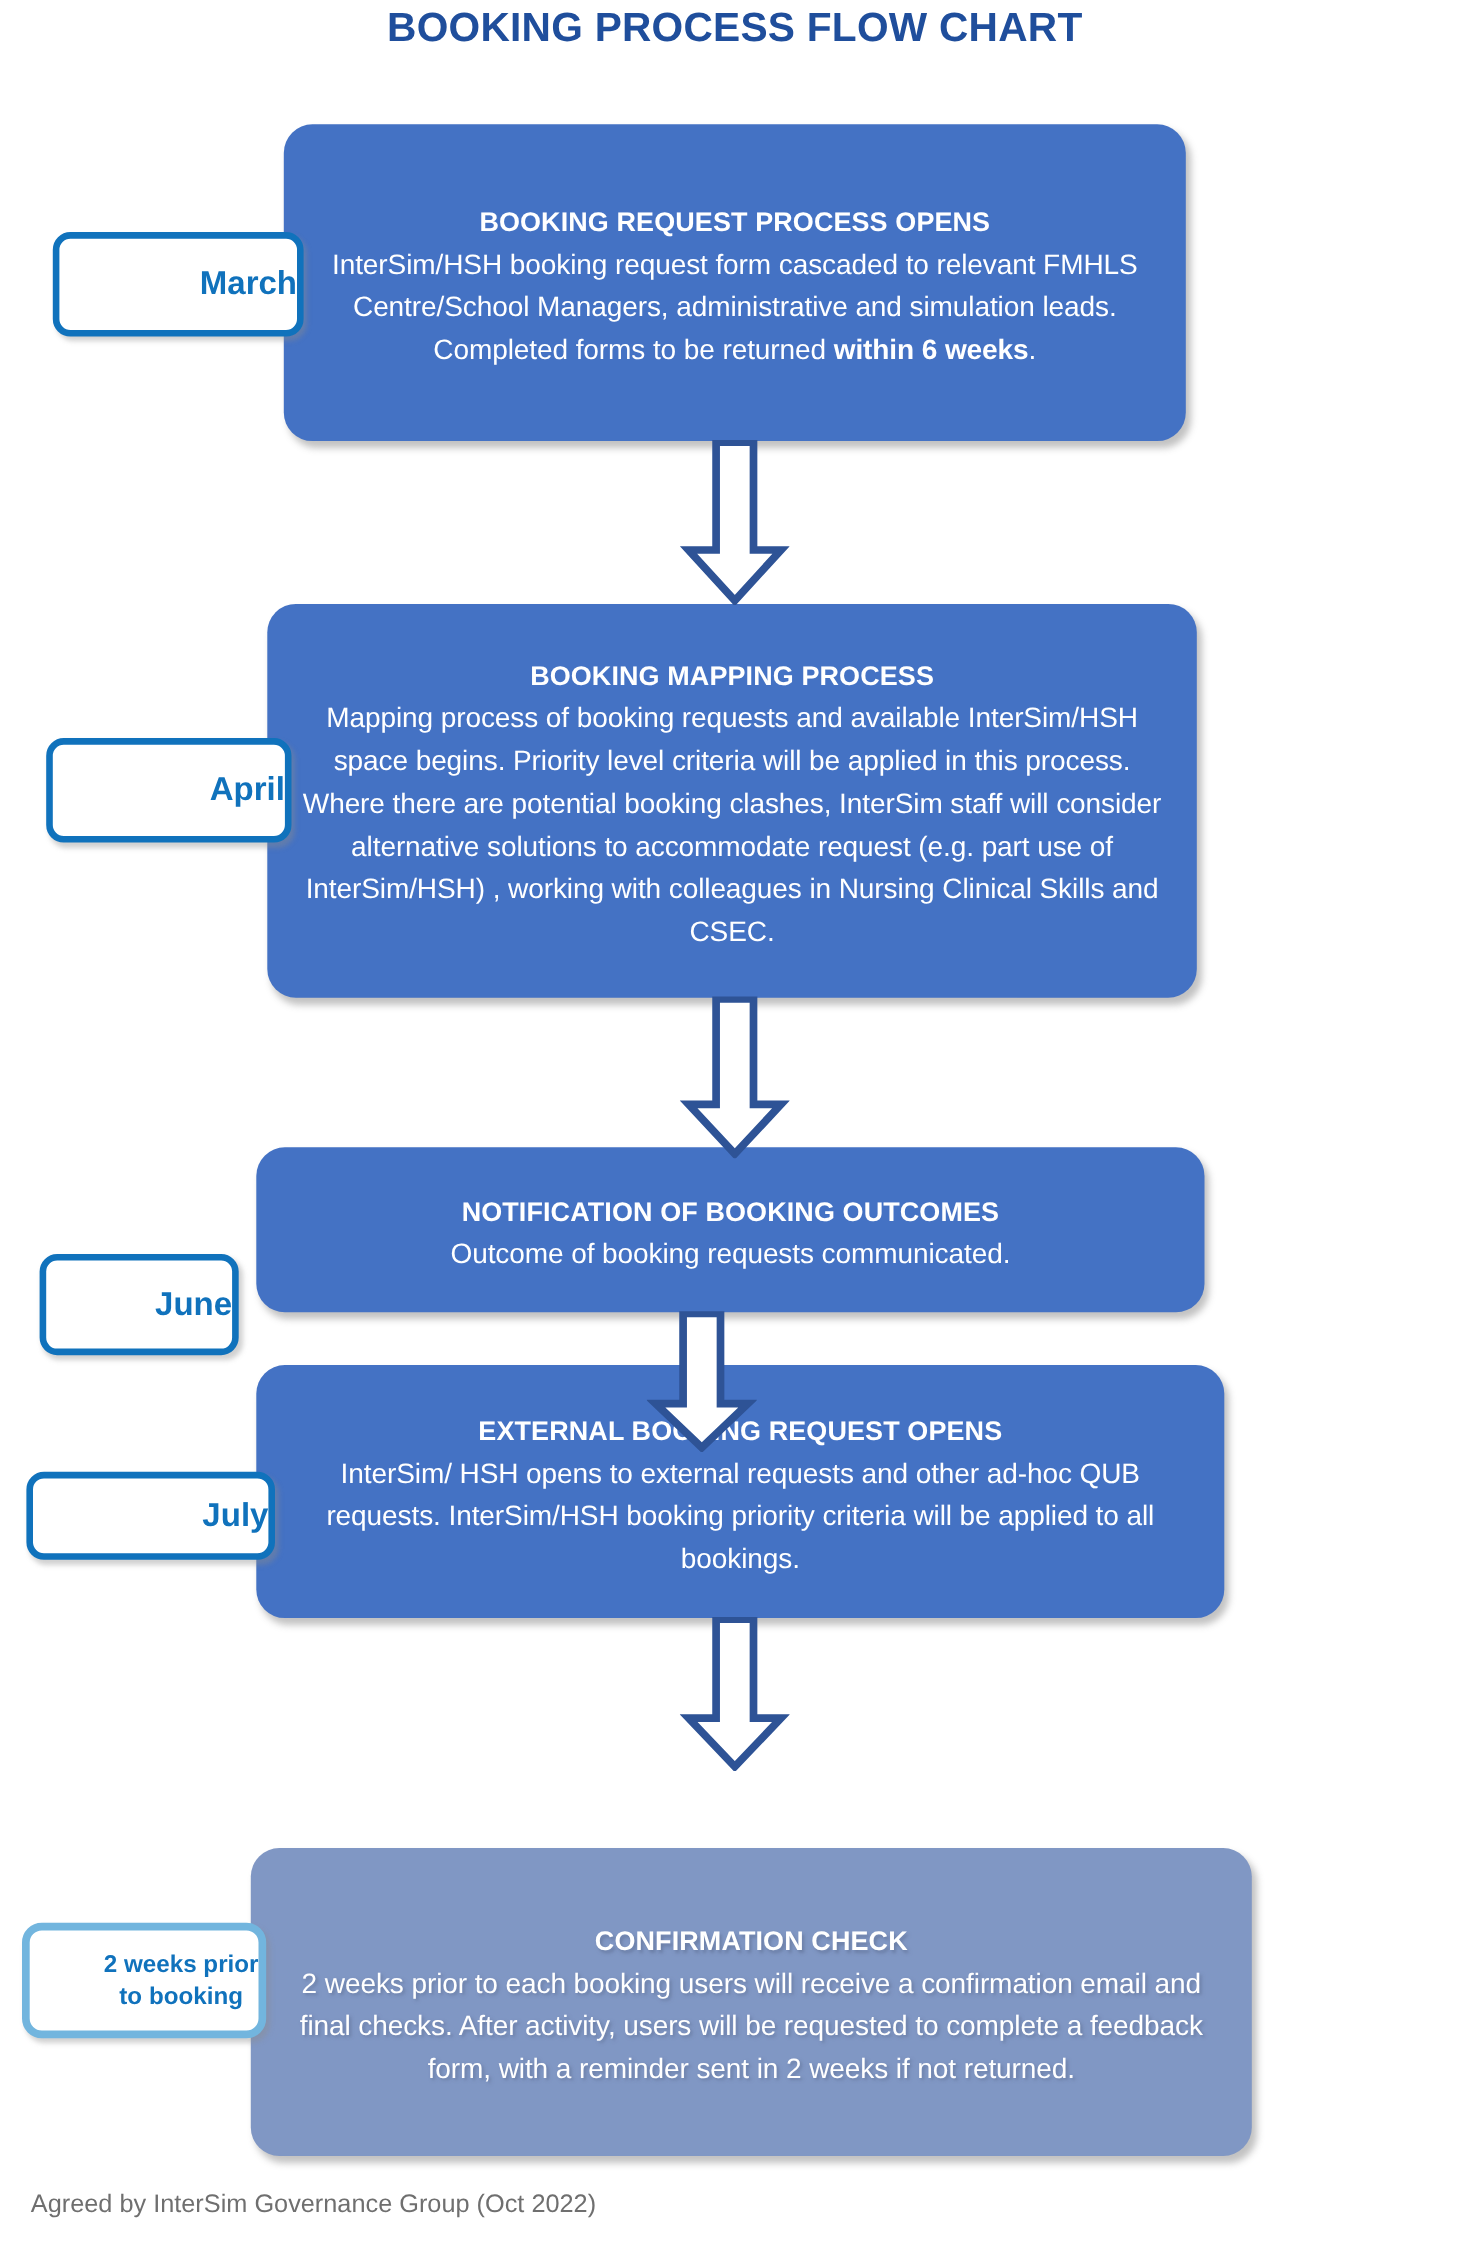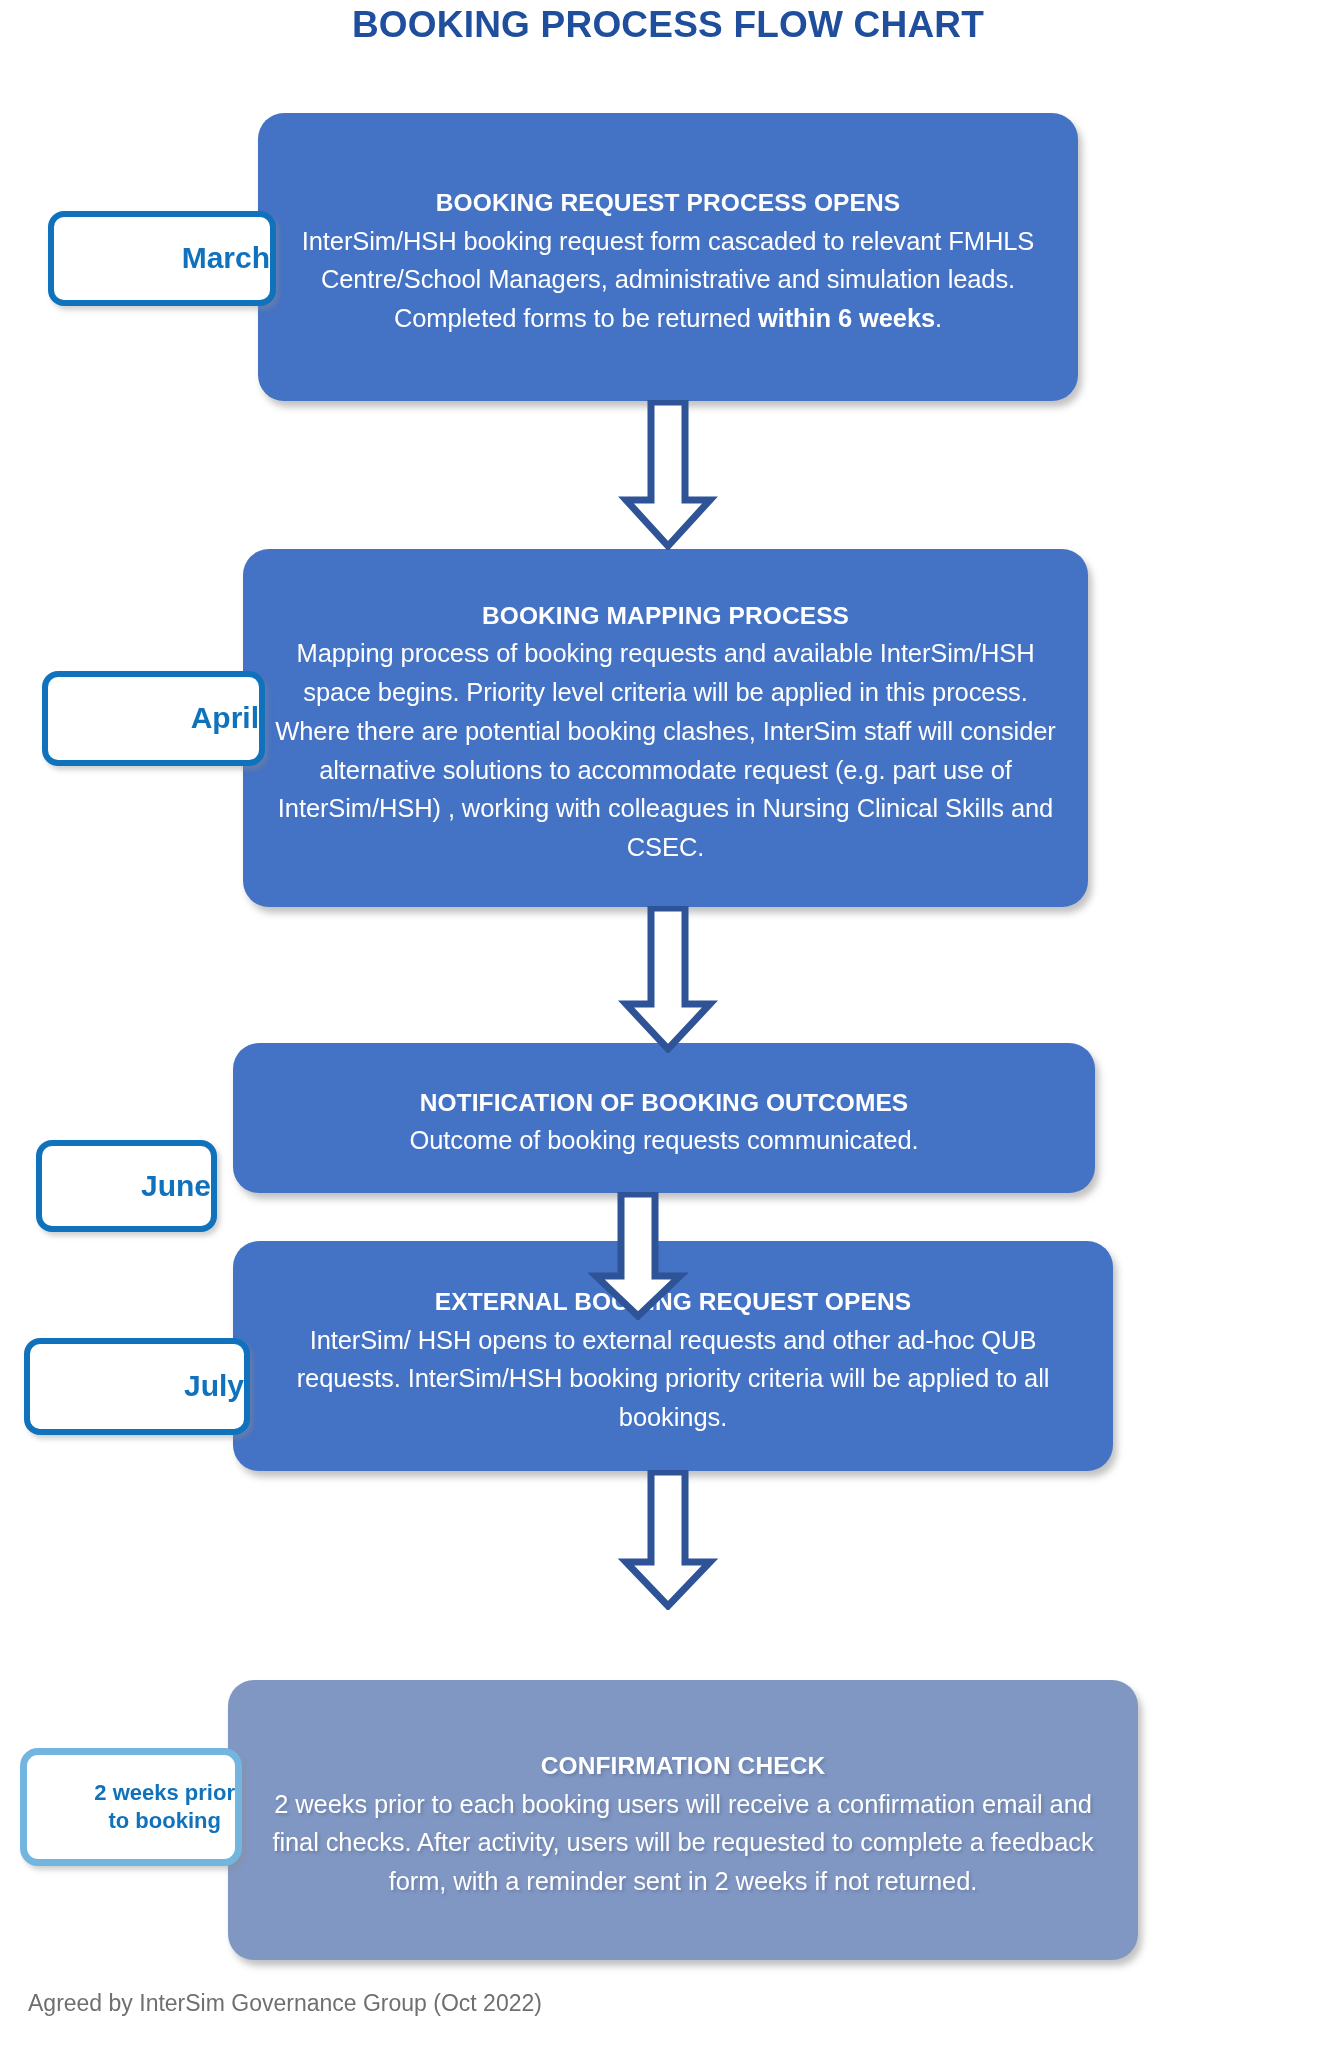--- a/index.html
+++ b/index.html
@@ -155,36 +155,36 @@
     <polygon points="33,2 67,2 67,84 92,84 50,124 8,84 33,84" fill="#ffffff" stroke="#2e5396" stroke-width="7" stroke-linejoin="miter"></polygon>
   </svg>
 </div>
 
 <div class="stage dark" style="left:233px; top:1241px; width:880px; height:230px;">
   <div class="stage-title">EXTERNAL BOOKING REQUEST OPENS</div>
   <div class="stage-body">
     <span>InterSim/ HSH opens to external requests and other ad-hoc QUB requests. InterSim/HSH booking priority criteria will be applied to all bookings.</span>
   </div>
 </div>
-<div class="month-tag single" style="left:24px; top:1338px; width:226px; height:97px;">
+<div class="month-tag single" style="left:24px; top:1338px; width:226px; height:80px;">
   <span>July</span>
 </div>
 
 <div class="arrow" style="left:618px; top:1470px;">
   <svg width="100" height="140" viewBox="0 0 100 140">
     <polygon points="33,2 67,2 67,92 92,92 50,136 8,92 33,92" fill="#ffffff" stroke="#2e5396" stroke-width="7" stroke-linejoin="miter"></polygon>
   </svg>
 </div>
 
 <div class="stage muted" style="left:228px; top:1680px; width:910px; height:280px;">
   <div class="stage-title">CONFIRMATION CHECK</div>
   <div class="stage-body">
     <span>2 weeks prior to each booking users will receive a confirmation email and final checks. After activity, users will be requested to complete a feedback form, with a reminder sent in 2 weeks if not returned.</span>
   </div>
 </div>
-<div class="month-tag two-line" style="left:20px; top:1748px; width:222px; height:118px;">
+<div class="month-tag two-line" style="left:20px; top:1748px; width:222px; height:105px;">
   <span>
     <span>2 weeks prior</span><br>
     <span>to booking</span>
   </span>
 </div>
 
 <div class="footer-note" style="top:1990px;">Agreed by InterSim Governance Group (Oct 2022)</div>
 
 </body></html>

